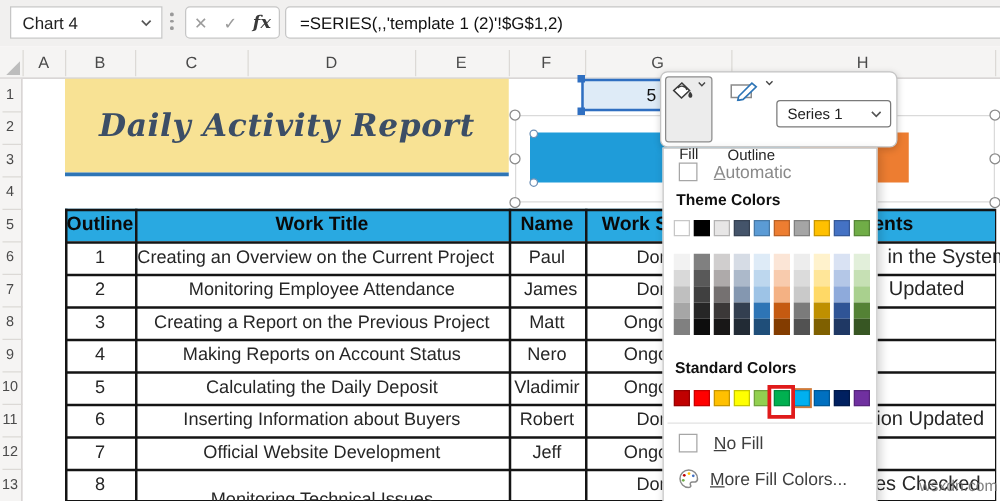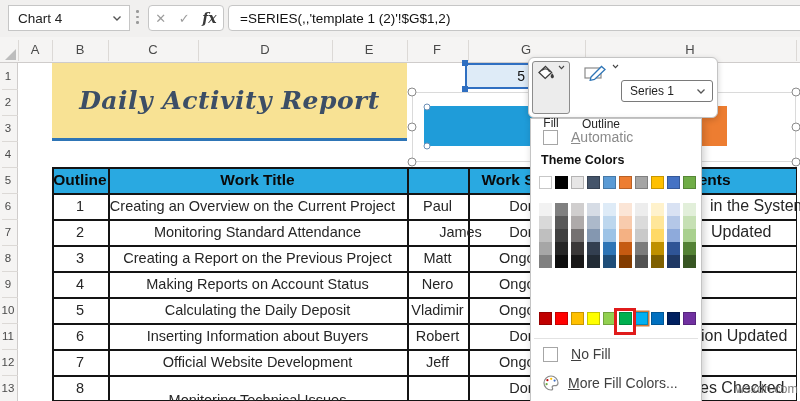--- a/index.html
+++ b/index.html
@@ -245,30 +245,31 @@
     <div class="abs tline" style="left: 52px; top: 375px; width: 744px; height: 1.5px;"></div>
     <div class="abs tline" style="left: 52px; top: 399.5px; width: 744px; height: 1.5px;"></div>
     <div class="abs tline" style="left: 52px; top: 167px; width: 1.5px; height: 234px;"></div>
     <div class="abs tline" style="left: 108px; top: 167px; width: 1.5px; height: 234px;"></div>
     <div class="abs tline" style="left: 407px; top: 167px; width: 1.5px; height: 234px;"></div>
     <div class="abs tline" style="left: 468px; top: 167px; width: 1.5px; height: 234px;"></div>
     <div class="abs tline" style="left: 585px; top: 167px; width: 1.5px; height: 234px;"></div>
     <div class="abs tline" style="left: 795.5px; top: 167px; width: 1.5px; height: 234px;"></div>
     <div class="abs tcell thead" style="left: 52px; top: 167px; width: 56px; height: 26px;">Outline</div>
     <div class="abs tcell thead" style="left: 108px; top: 167px; width: 299px; height: 26px;">Work Title</div>
+    <div class="abs tcell thead" style="left: 407px; top: 167px; width: 61px; height: 26px;">Name</div>
     <div class="abs tcell thead" style="left: 468px; top: 167px; width: 117px; height: 26px;">Work Status</div>
     <div class="abs tcell thead" style="left: 585px; top: 167px; width: 211px; height: 26px;">Comments</div>
     <div class="abs tcell" style="left: 52px; top: 193px; width: 56px; height: 26px;">1</div>
     <div class="abs tcell" style="left: 108px; top: 193px; width: 289px; height: 26px; border-radius: 8px;">Creating an Overview on the Current Project</div>
     <div class="abs tcell" style="left: 407px; top: 193px; width: 61px; height: 26px;">Paul</div>
     <div class="abs tcell" style="left: 468px; top: 193px; width: 117px; height: 26px;">Done</div>
     <div class="abs frag" style="left: 710px; top: 193px; height: 26px; line-height: 26px;">in the System</div>
     <div class="abs tcell" style="left: 52px; top: 219px; width: 56px; height: 26px;">2</div>
-    <div class="abs tcell" style="left: 108px; top: 219px; width: 299px; height: 26px;">Monitoring Standard Attendance</div>
-    <div class="abs tcell" style="left: 407px; top: 219px; width: 67px; height: 26px; margin-left: 20px;">James</div>
+    <div class="abs tcell" style="left: 108px; top: 219px; width: 299px; height: 26px;">Monitoring Employee Attendance</div>
+    <div class="abs tcell" style="left: 407px; top: 219px; width: 67px; height: 26px;">James</div>
     <div class="abs tcell" style="left: 468px; top: 219px; width: 117px; height: 26px;">Done</div>
     <div class="abs frag" style="left: 711px; top: 219px; height: 26px; line-height: 26px;">Updated</div>
     <div class="abs tcell" style="left: 52px; top: 245px; width: 56px; height: 26px;">3</div>
     <div class="abs tcell" style="left: 108px; top: 245px; width: 299px; height: 26px;">Creating a Report on the Previous Project</div>
     <div class="abs tcell" style="left: 407px; top: 245px; width: 61px; height: 26px;">Matt</div>
     <div class="abs tcell" style="left: 468px; top: 245px; width: 117px; height: 26px;">Ongoing</div>
     <div class="abs tcell" style="left: 52px; top: 271px; width: 56px; height: 26px;">4</div>
     <div class="abs tcell" style="left: 108px; top: 271px; width: 299px; height: 26px;">Making Reports on Account Status</div>
     <div class="abs tcell" style="left: 407px; top: 271px; width: 61px; height: 26px;">Nero</div>
     <div class="abs tcell" style="left: 468px; top: 271px; width: 117px; height: 26px;">Ongoing</div>
@@ -342,20 +343,21 @@
     <div class="abs variant" style="left: 539px; top: 255px; background: rgb(128, 128, 128);"></div>
     <div class="abs variant" style="left: 555px; top: 255px; background: rgb(13, 13, 13);"></div>
     <div class="abs variant" style="left: 571px; top: 255px; background: rgb(24, 23, 23);"></div>
     <div class="abs variant" style="left: 587px; top: 255px; background: rgb(34, 43, 53);"></div>
     <div class="abs variant" style="left: 603px; top: 255px; background: rgb(31, 78, 121);"></div>
     <div class="abs variant" style="left: 619px; top: 255px; background: rgb(131, 60, 0);"></div>
     <div class="abs variant" style="left: 635px; top: 255px; background: rgb(82, 82, 82);"></div>
     <div class="abs variant" style="left: 651px; top: 255px; background: rgb(127, 96, 0);"></div>
     <div class="abs variant" style="left: 667px; top: 255px; background: rgb(31, 56, 100);"></div>
     <div class="abs variant" style="left: 683px; top: 255px; background: rgb(55, 86, 35);"></div>
+    <div class="abs mheading" style="left: 540px; top: 287px; position: absolute; z-index: 11;">Standard Colors</div>
     <div class="abs swatch" style="left: 539px; top: 312px; background: rgb(192, 0, 0);"></div>
     <div class="abs swatch" style="left: 555px; top: 312px; background: rgb(255, 0, 0);"></div>
     <div class="abs swatch" style="left: 571px; top: 312px; background: rgb(255, 192, 0);"></div>
     <div class="abs swatch" style="left: 587px; top: 312px; background: rgb(255, 255, 0);"></div>
     <div class="abs swatch" style="left: 603px; top: 312px; background: rgb(146, 208, 80);"></div>
     <div class="abs swatch" style="left: 619px; top: 312px; background: rgb(0, 176, 80);"></div>
     <div class="abs swatch" style="left: 635px; top: 312px; background: rgb(0, 176, 240); box-shadow: rgb(207, 122, 58) 0px 0px 0px 1.5px;"></div>
     <div class="abs swatch" style="left: 651px; top: 312px; background: rgb(0, 112, 192);"></div>
     <div class="abs swatch" style="left: 667px; top: 312px; background: rgb(0, 32, 96);"></div>
     <div class="abs swatch" style="left: 683px; top: 312px; background: rgb(112, 48, 160);"></div>

